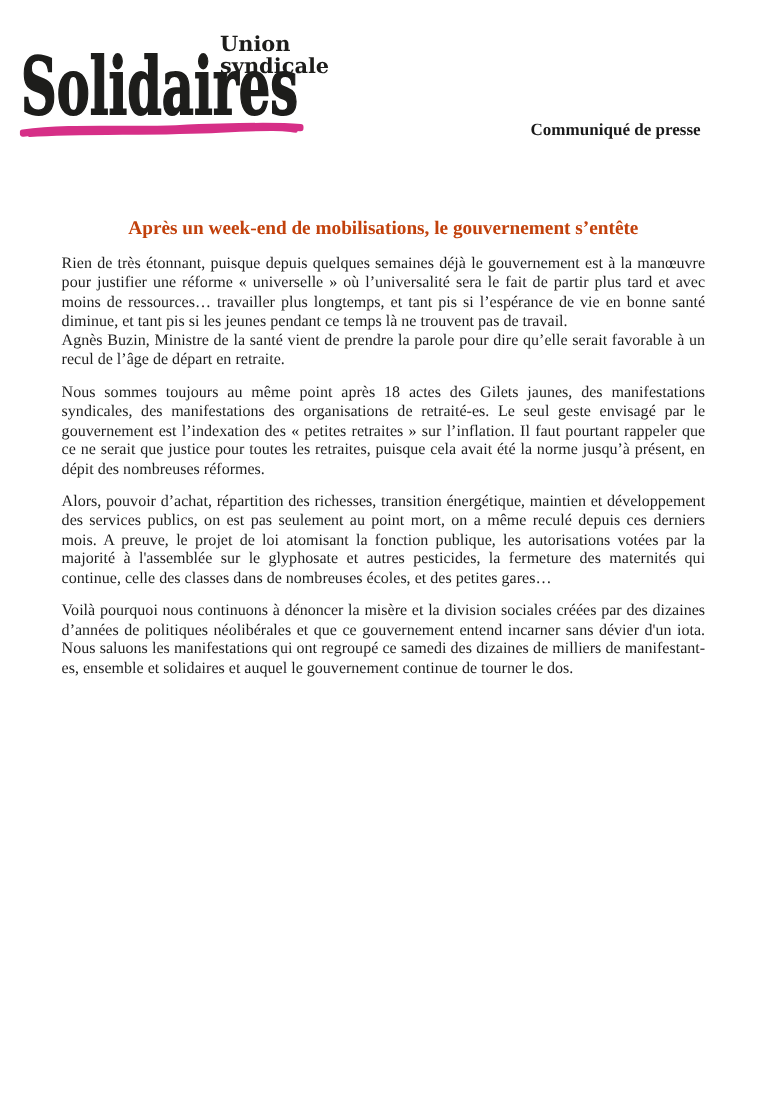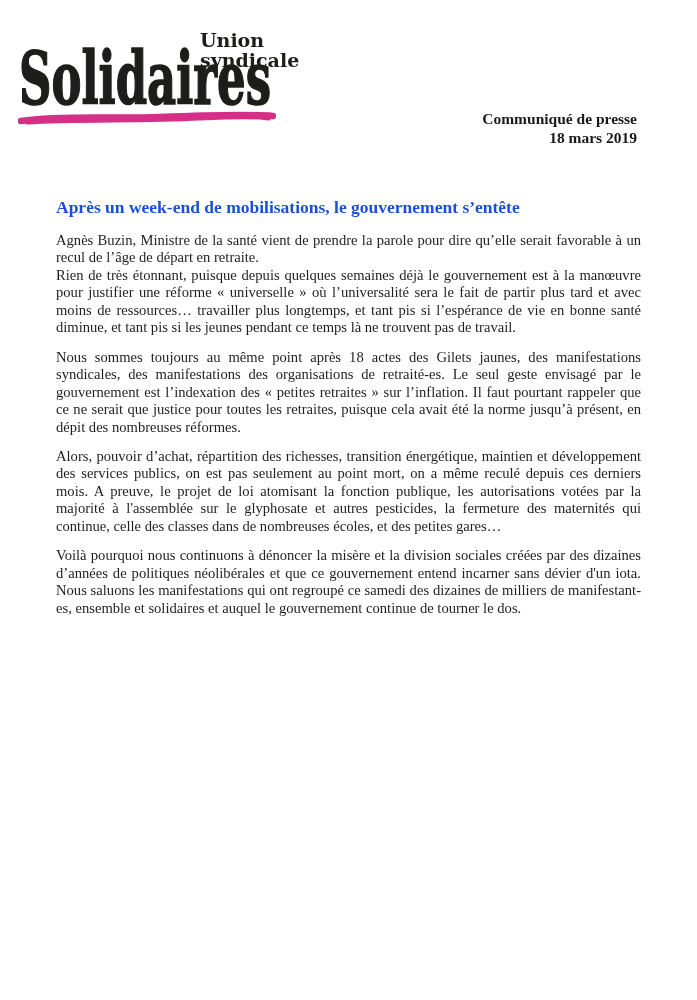--- a/index.html
+++ b/index.html
@@ -63,21 +63,22 @@
   .content {
     position: absolute;
     left: 56px;
     top: 197px;
     width: 585px;
   }
   .doc-title {
     font-size: 17.5px;
     font-weight: bold;
     margin: 0 0 14px 0;
-    color: #1d4ed8;
+    color: #c2410c;
+    text-align: center;
   }
   .para {
     font-size: 14.6px;
     line-height: 17.45px;
     text-align: justify;
     margin: 0;
     color: #1e1e1e;
   }
   .para.gap {
     margin-top: 12px;
@@ -98,30 +99,29 @@
       <text x="1" y="60" font-size="72" textLength="252" lengthAdjust="spacingAndGlyphs" fill="#1d1d1b" stroke="#1d1d1b" stroke-width="1.6">Solidaires</text>
     </svg>
     <svg class="underline-svg" width="258" height="18" viewBox="0 0 258 18">
       <path d="M3 11 C 45 5, 95 9, 142 7 S 232 4, 255 6" stroke="#d62f87" stroke-width="6.5" fill="none" stroke-linecap="round"></path>
       <path d="M9 13 C 62 10, 122 12, 182 9 S 240 8, 251 9" stroke="#d62f87" stroke-width="3.2" fill="none" stroke-linecap="round"></path>
     </svg>
   </div>
 
   <div class="press-block">
     <div>Communiqué de presse</div>
-    <div>18 mars 2019</div>
   </div>
 </header>
 
 <main class="content">
   <h1 class="doc-title">Après un week-end de mobilisations, le gouvernement s’entête</h1>
 
+  <p class="para">Rien de très étonnant, puisque depuis quelques semaines déjà le gouvernement est à la manœuvre pour justifier une réforme « universelle » où l’universalité sera le fait de partir plus tard et avec moins de ressources… travailler plus longtemps, et tant pis si l’espérance de vie en bonne santé diminue, et tant pis si les jeunes pendant ce temps là ne trouvent pas de travail.</p>
+
   <p class="para">Agnès Buzin, Ministre de la santé vient de prendre la parole pour dire qu’elle serait favorable à un recul de l’âge de départ en retraite.</p>
-
-  <p class="para">Rien de très étonnant, puisque depuis quelques semaines déjà le gouvernement est à la manœuvre pour justifier une réforme « universelle » où l’universalité sera le fait de partir plus tard et avec moins de ressources… travailler plus longtemps, et tant pis si l’espérance de vie en bonne santé diminue, et tant pis si les jeunes pendant ce temps là ne trouvent pas de travail.</p>
 
   <p class="para gap">Nous sommes toujours au même point après 18 actes des Gilets jaunes, des manifestations syndicales, des manifestations des organisations de retraité-es. Le seul geste envisagé par le gouvernement est l’indexation des « petites retraites » sur l’inflation. Il faut pourtant rappeler que ce ne serait que justice pour toutes les retraites, puisque cela avait été la norme jusqu’à présent, en dépit des nombreuses réformes.</p>
 
   <p class="para gap">Alors, pouvoir d’achat, répartition des richesses, transition énergétique, maintien et développement des services publics, on est pas seulement au point mort, on a même reculé depuis ces derniers mois. A preuve, le projet de loi atomisant la fonction publique, les autorisations votées par la majorité à l'assemblée sur le glyphosate et autres pesticides, la fermeture des maternités qui continue, celle des classes dans de nombreuses écoles, et des petites gares…</p>
 
   <p class="para gap">Voilà pourquoi nous continuons à dénoncer  la misère et la division sociales créées par des dizaines d’années de politiques néolibérales et que ce gouvernement entend incarner sans dévier d'un iota. Nous saluons les manifestations qui ont regroupé ce samedi des dizaines de milliers de manifestant-es, ensemble et solidaires et auquel le gouvernement continue de tourner le dos.</p>
 
 </main>
 
 </body></html>

